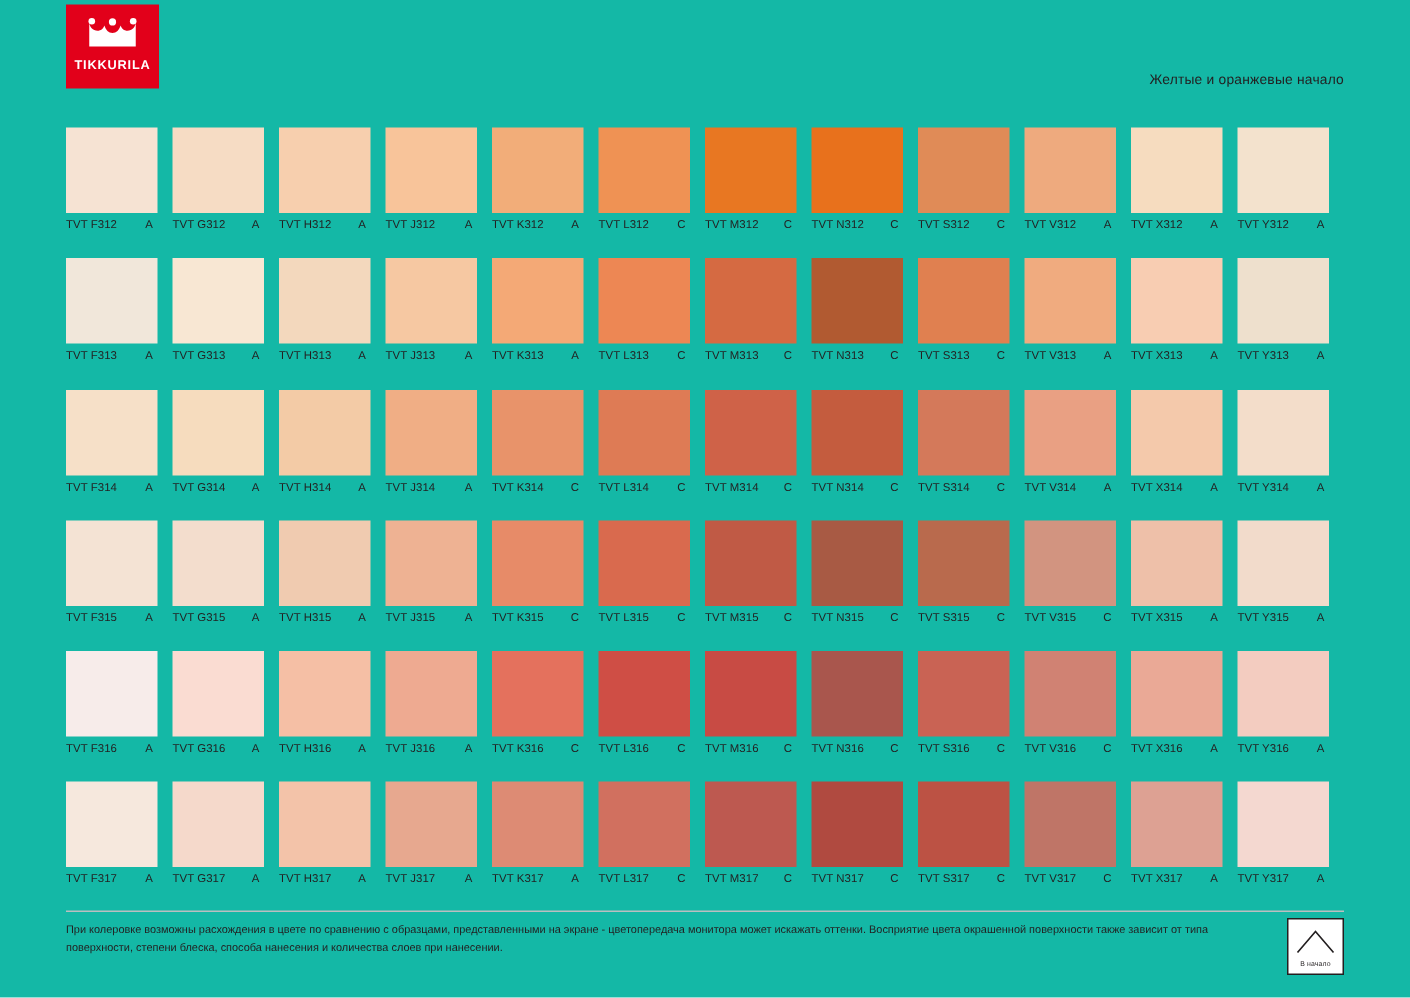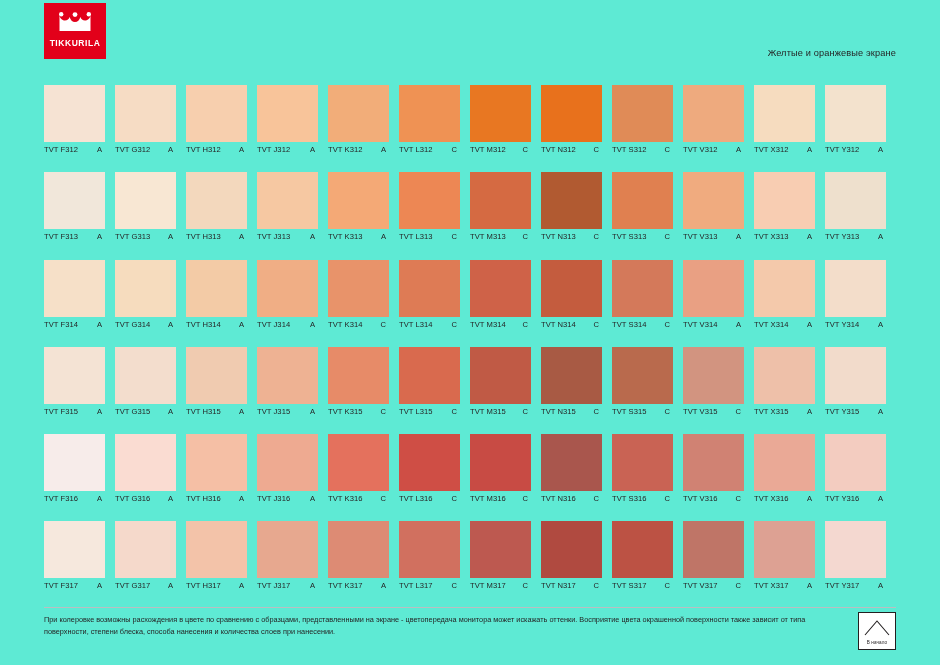--- a/index.html
+++ b/index.html
@@ -5,21 +5,21 @@
   * { box-sizing: border-box; }
   html, body {
     margin: 0; padding: 0;
     width: 940px; height: 665px;
     background: #ffffff;
     font-family: "Liberation Sans", sans-serif;
   }
   #page {
     position: relative;
     width: 940px; height: 665px;
-    background: #5eead4;
+    background: #14b8a6;
     overflow: hidden;
   }
 
   
   #header {
     position: absolute;
     left: 0; top: 0;
     width: 940px; height: 72px;
   }
   #logo {
@@ -137,21 +137,21 @@
         <path d="M1.5 2.5 C1.5 6 4 8.5 7 8.5 C9.3 8.5 11 7 11.6 5 C12.5 8 14.4 10 17 10
                  C19.6 10 21.5 8 22.4 5 C23 7 24.7 8.5 27 8.5 C30 8.5 32.5 6 32.5 2.5
                  L32.5 19 L1.5 19 Z" fill="#ffffff"></path>
         <circle cx="3.2" cy="2.2" r="2.2" fill="#ffffff"></circle>
         <circle cx="17" cy="2.6" r="2.4" fill="#ffffff"></circle>
         <circle cx="30.8" cy="2.2" r="2.2" fill="#ffffff"></circle>
       </svg>
       <div id="logo-wordmark">TIKKURILA</div>
     </div>
 
-    <div id="header-title">Желтые и оранжевые экране</div>
+    <div id="header-title">Желтые и оранжевые начало</div>
   </div>
 
   <div id="swatch-grid">
       <div class="swatch-cell">
         <div class="swatch-chip" style="background: rgb(246, 227, 211);"></div>
         <div class="swatch-label">
           <span class="swatch-code">TVT F312</span>
           <span class="swatch-base">A</span>
         </div>
       </div>

